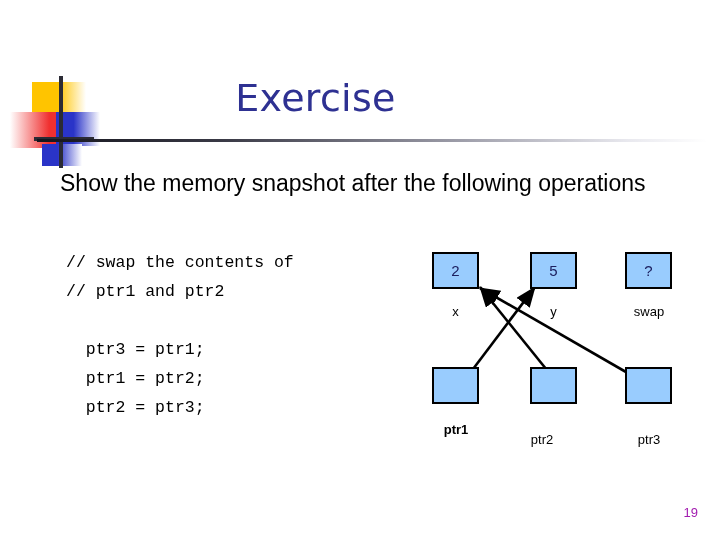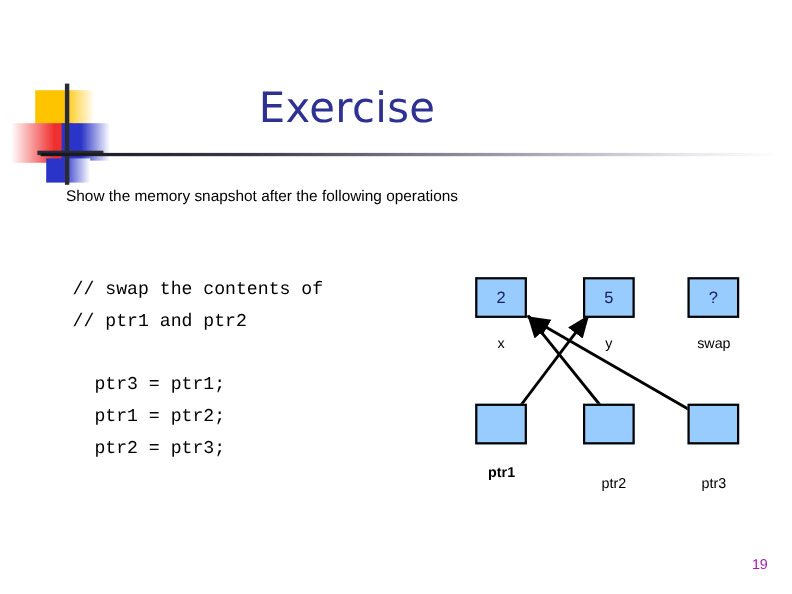--- a/index.html
+++ b/index.html
@@ -95,21 +95,21 @@
     height: 3px;
     background: linear-gradient(to right, #14141c 0%, #3a3a46 28%, #9a9aa6 62%, #e8e8ee 88%, #ffffff 100%);
   }
 
   
   #subtitle {
     position: absolute;
     left: 60px;
     top: 170px;
     width: 640px;
-    font-size: 14px;
+    font-size: 23px;
     color: #000000;
     white-space: nowrap;
   }
 
   #code {
     position: absolute;
     left: 66px;
     top: 231px;
     font-family: "Liberation Mono", "DejaVu Sans Mono", monospace;
     font-size: 16.5px;
@@ -213,19 +213,19 @@
 
     <div class="mem-label" style="left:12px;  top:64px; width:47px;">x</div>
     <div class="mem-label" style="left:110px; top:64px; width:47px;">y</div>
     <div class="mem-label" style="left:199px; top:64px; width:60px;">swap</div>
 
     <div class="mem-box" style="left:12px;  top:127px;"></div>
     <div class="mem-box" style="left:110px; top:127px;"></div>
     <div class="mem-box" style="left:205px; top:127px;"></div>
 
     <div class="mem-label" style="left:6px;   top:182px; width:60px;font-weight:bold;">ptr1</div>
-    <div class="mem-label" style="left:108px; top:192px; width:60px;">ptr2</div>
+    <div class="mem-label" style="left:92px; top:192px; width:60px;">ptr2</div>
     <div class="mem-label" style="left:199px; top:192px; width:60px;text-align:center;">ptr3</div>
   </div>
 
   <div id="slide-number">19</div>
 
 </div>
 
 </body></html>

